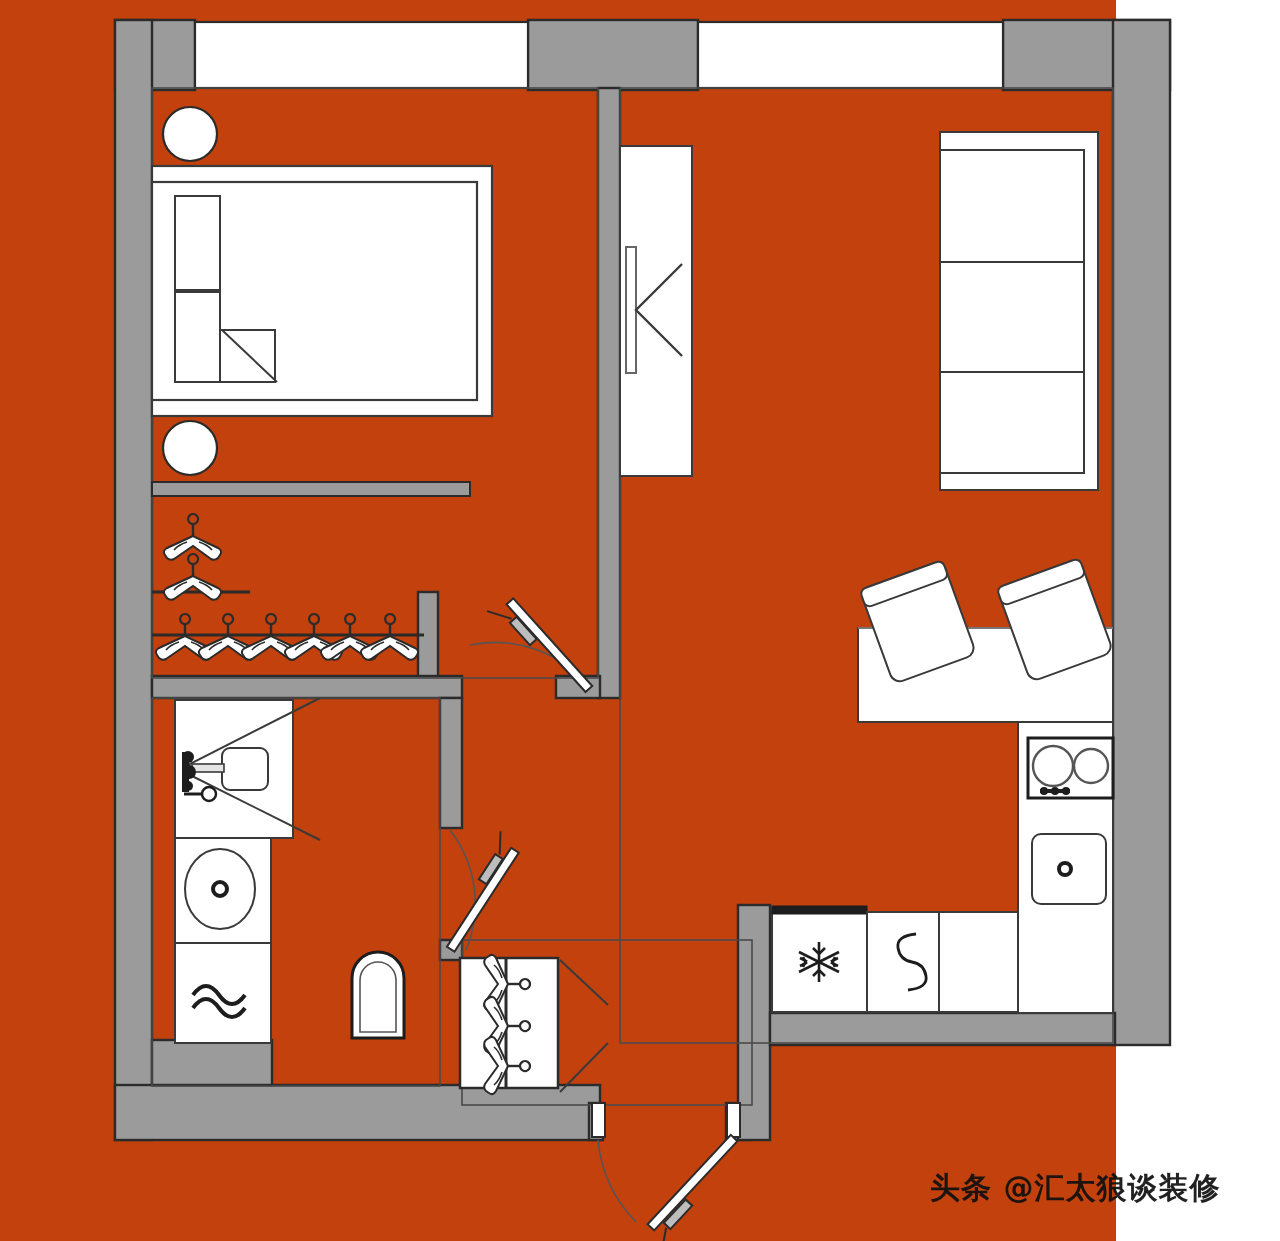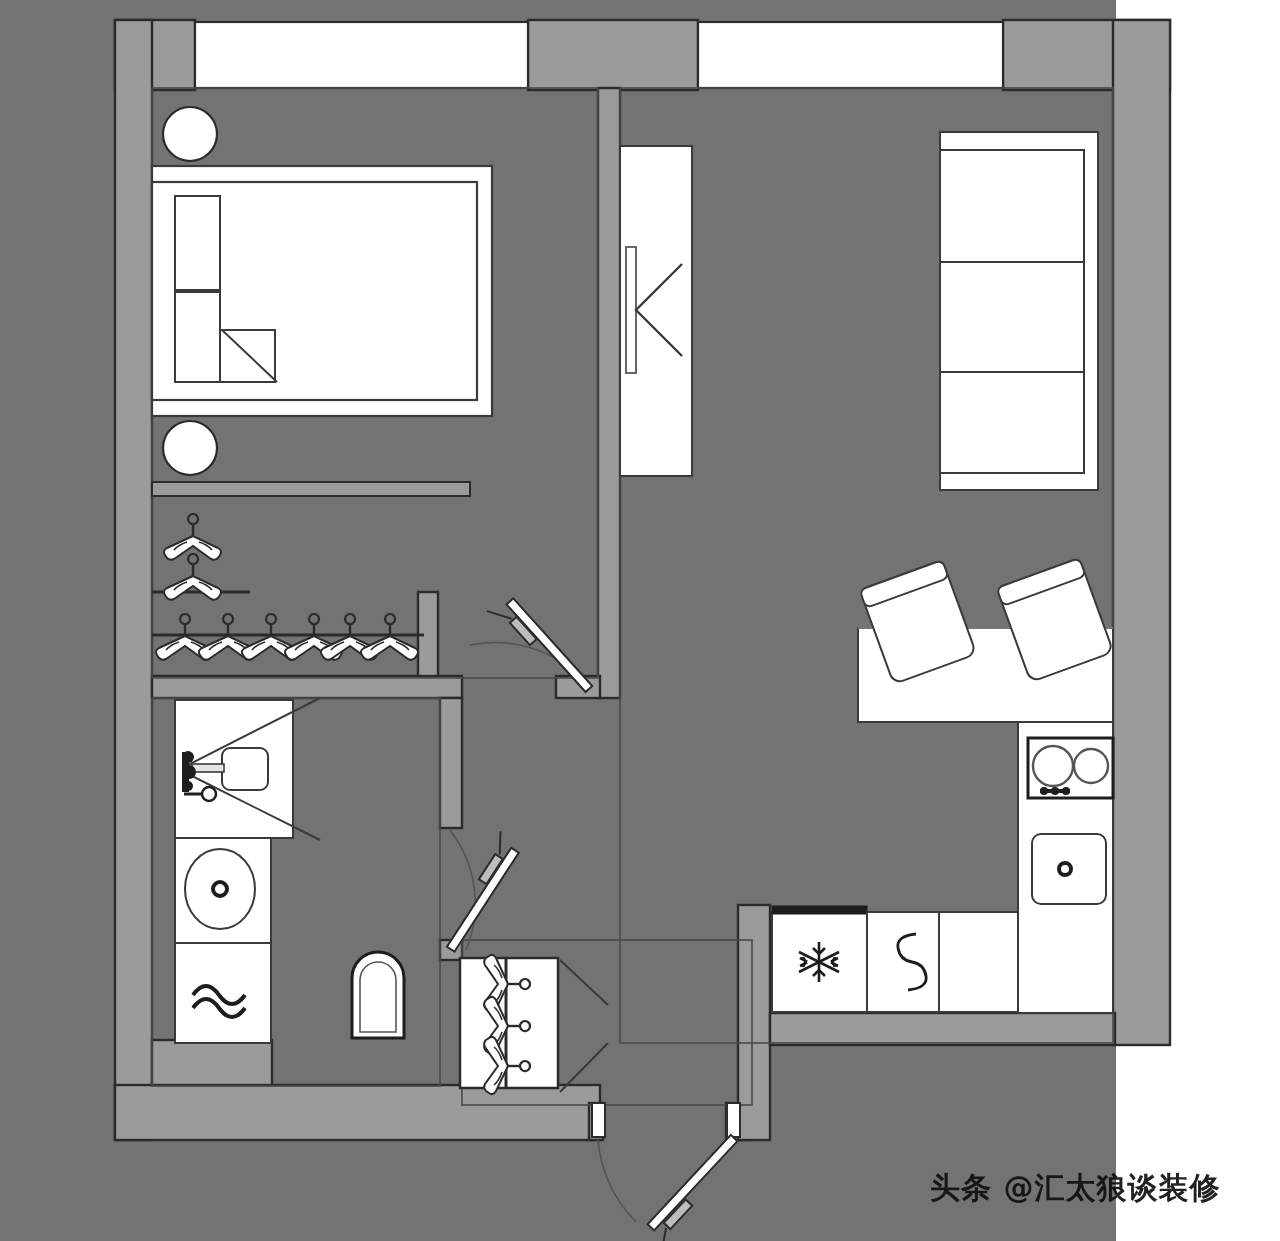--- a/index.html
+++ b/index.html
@@ -1,18 +1,18 @@
 <!DOCTYPE html>
 <html><head>
 <meta charset="utf-8">
 <style>
   html,body{margin:0;padding:0;background:#ffffff;}
   body{width:1280px;height:1241px;overflow:hidden;
        font-family:"Liberation Sans","DejaVu Sans",sans-serif;}
-  #stage{position:relative;width:1116px;height:1241px;background:#737373;}
+  #stage{position:relative;width:1116px;height:1241px;background:#c2410c;}
   #plan{position:absolute;left:0;top:0;width:1280px;height:1241px;}
   #watermark{position:absolute;left:930px;top:1168px;
              font-size:30px;font-weight:bold;color:#111;letter-spacing:1px;
              font-family:"DejaVu Sans","Liberation Sans",sans-serif;
              white-space:nowrap;opacity:.93;}
 </style>
 </head>
 <body>
 
 <div id="stage">

